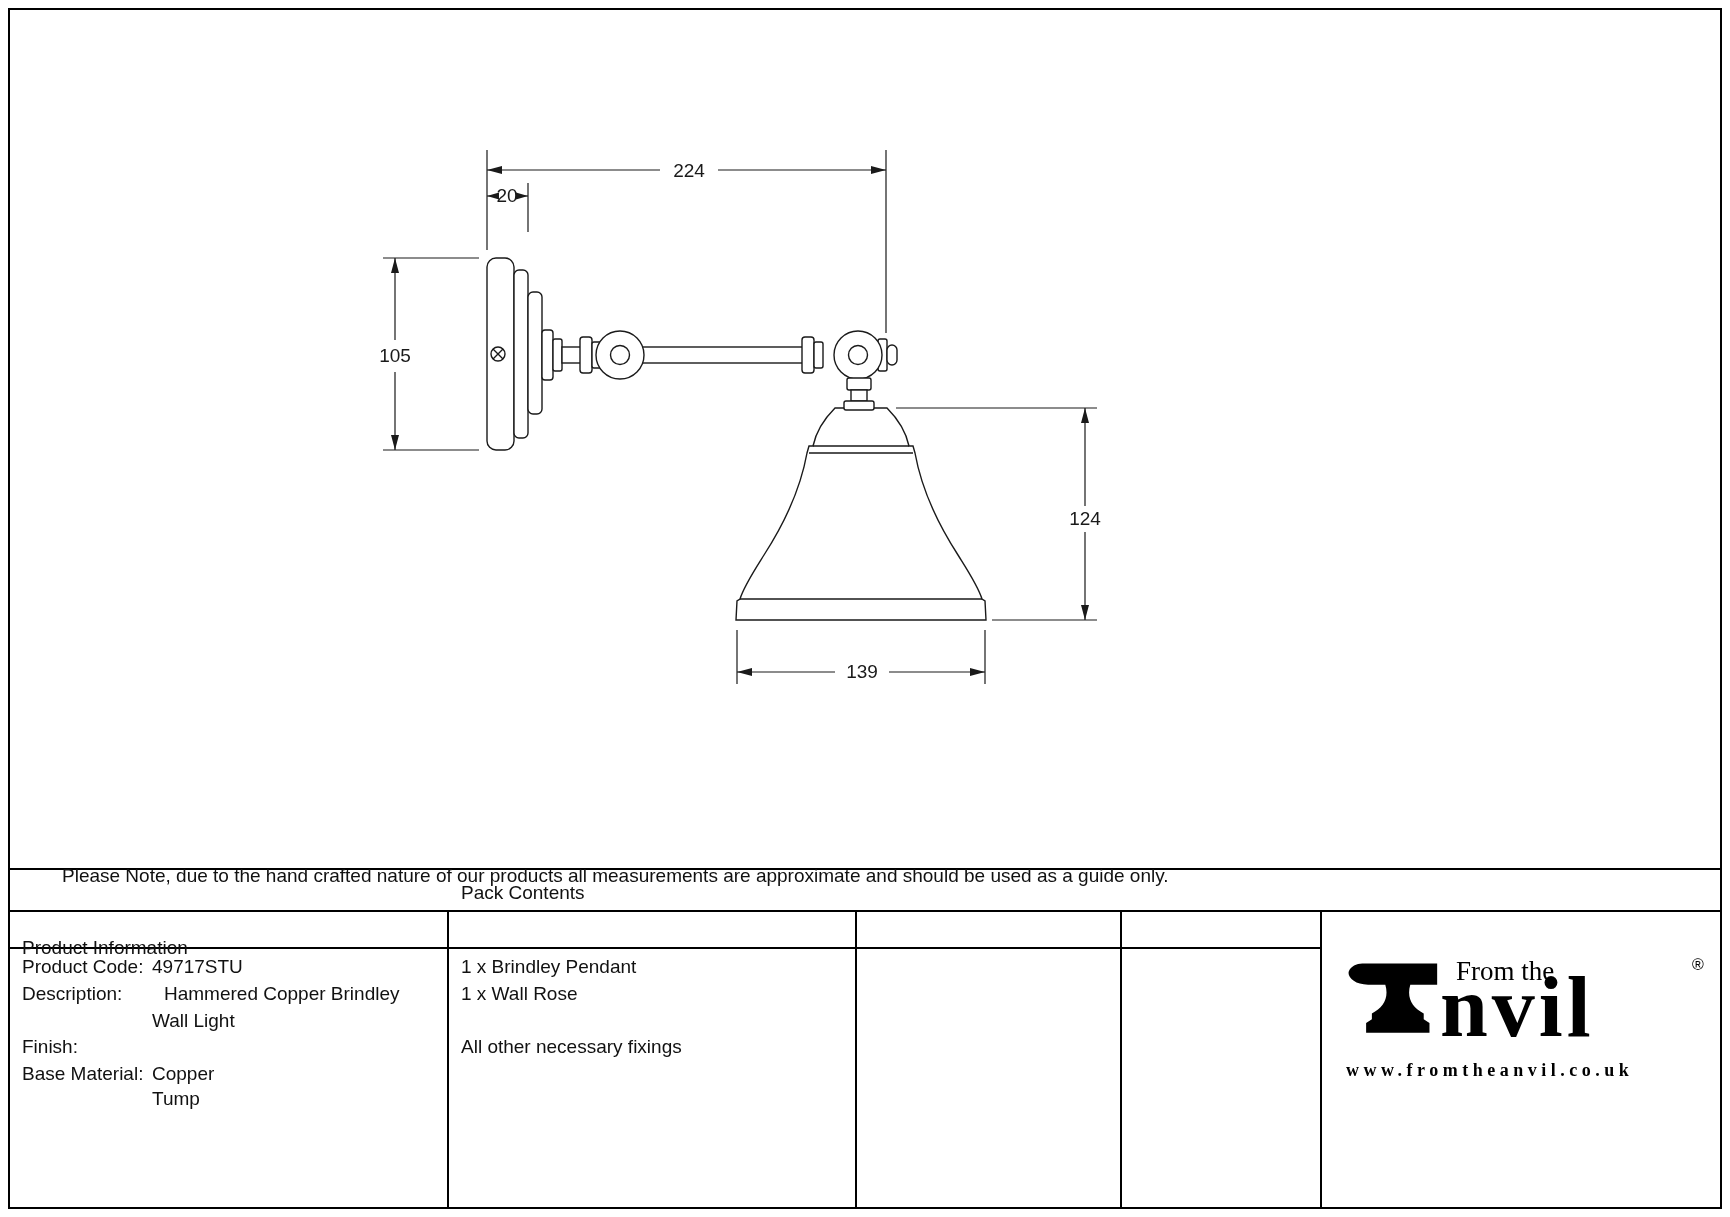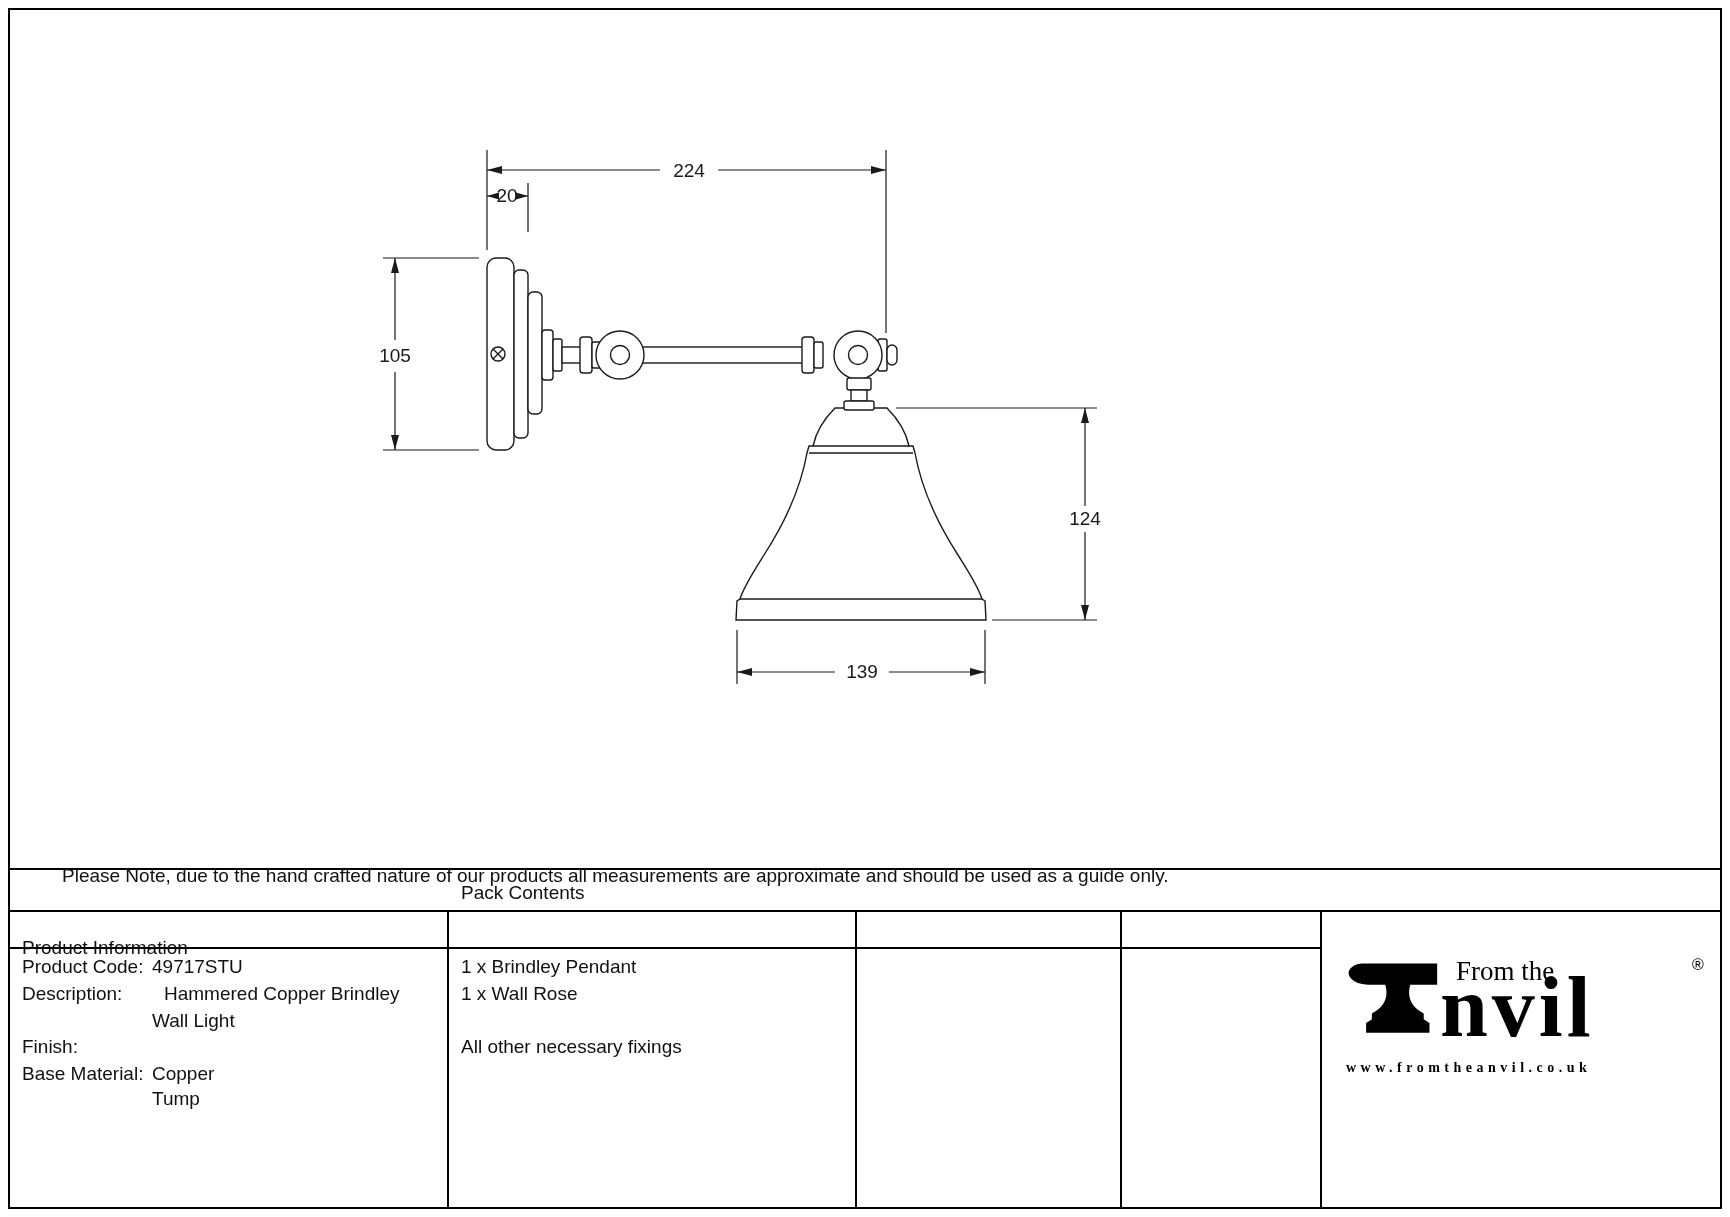--- a/index.html
+++ b/index.html
@@ -13,21 +13,21 @@
   .hline,.vline { position:absolute; background:#000; }
   .cell-text { position:absolute; font-size:19px; white-space:nowrap; color:#111; }
   .logo { position:absolute; left:1340px; top:948px; width:378px; height:152px;text-align:center; }
   .anvil-icon { position:absolute; left:5px; top:8px; width:96px; height:90px; }
   .fromthe { position:absolute; left:116px; top:8px; font-family:"Liberation Serif", serif;
              font-size:27px; color:#000; }
   .nvil { position:absolute; left:100px; top:16px; font-family:"Liberation Serif", serif;
           font-weight:bold; font-size:86px; letter-spacing:4px; color:#000; line-height:1; }
   .reg { position:absolute; left:352px; top:8px; font-size:16px; color:#000; }
   .website { position:absolute; left:6px; top:112px; font-family:"Liberation Serif", serif;
-             font-weight:bold; font-size:14px; letter-spacing:4.5px; color:#000; }
+             font-weight:bold; font-size:18px; letter-spacing:4.5px; color:#000; }
 </style>
 </head>
 <body>
 
 <div class="sheet">
   <div class="frame"></div>
 
   <svg class="drawing" width="1730" height="868" viewBox="0 0 1730 868">
 
     <g stroke="#1a1a1a" stroke-width="1.2" fill="none">

